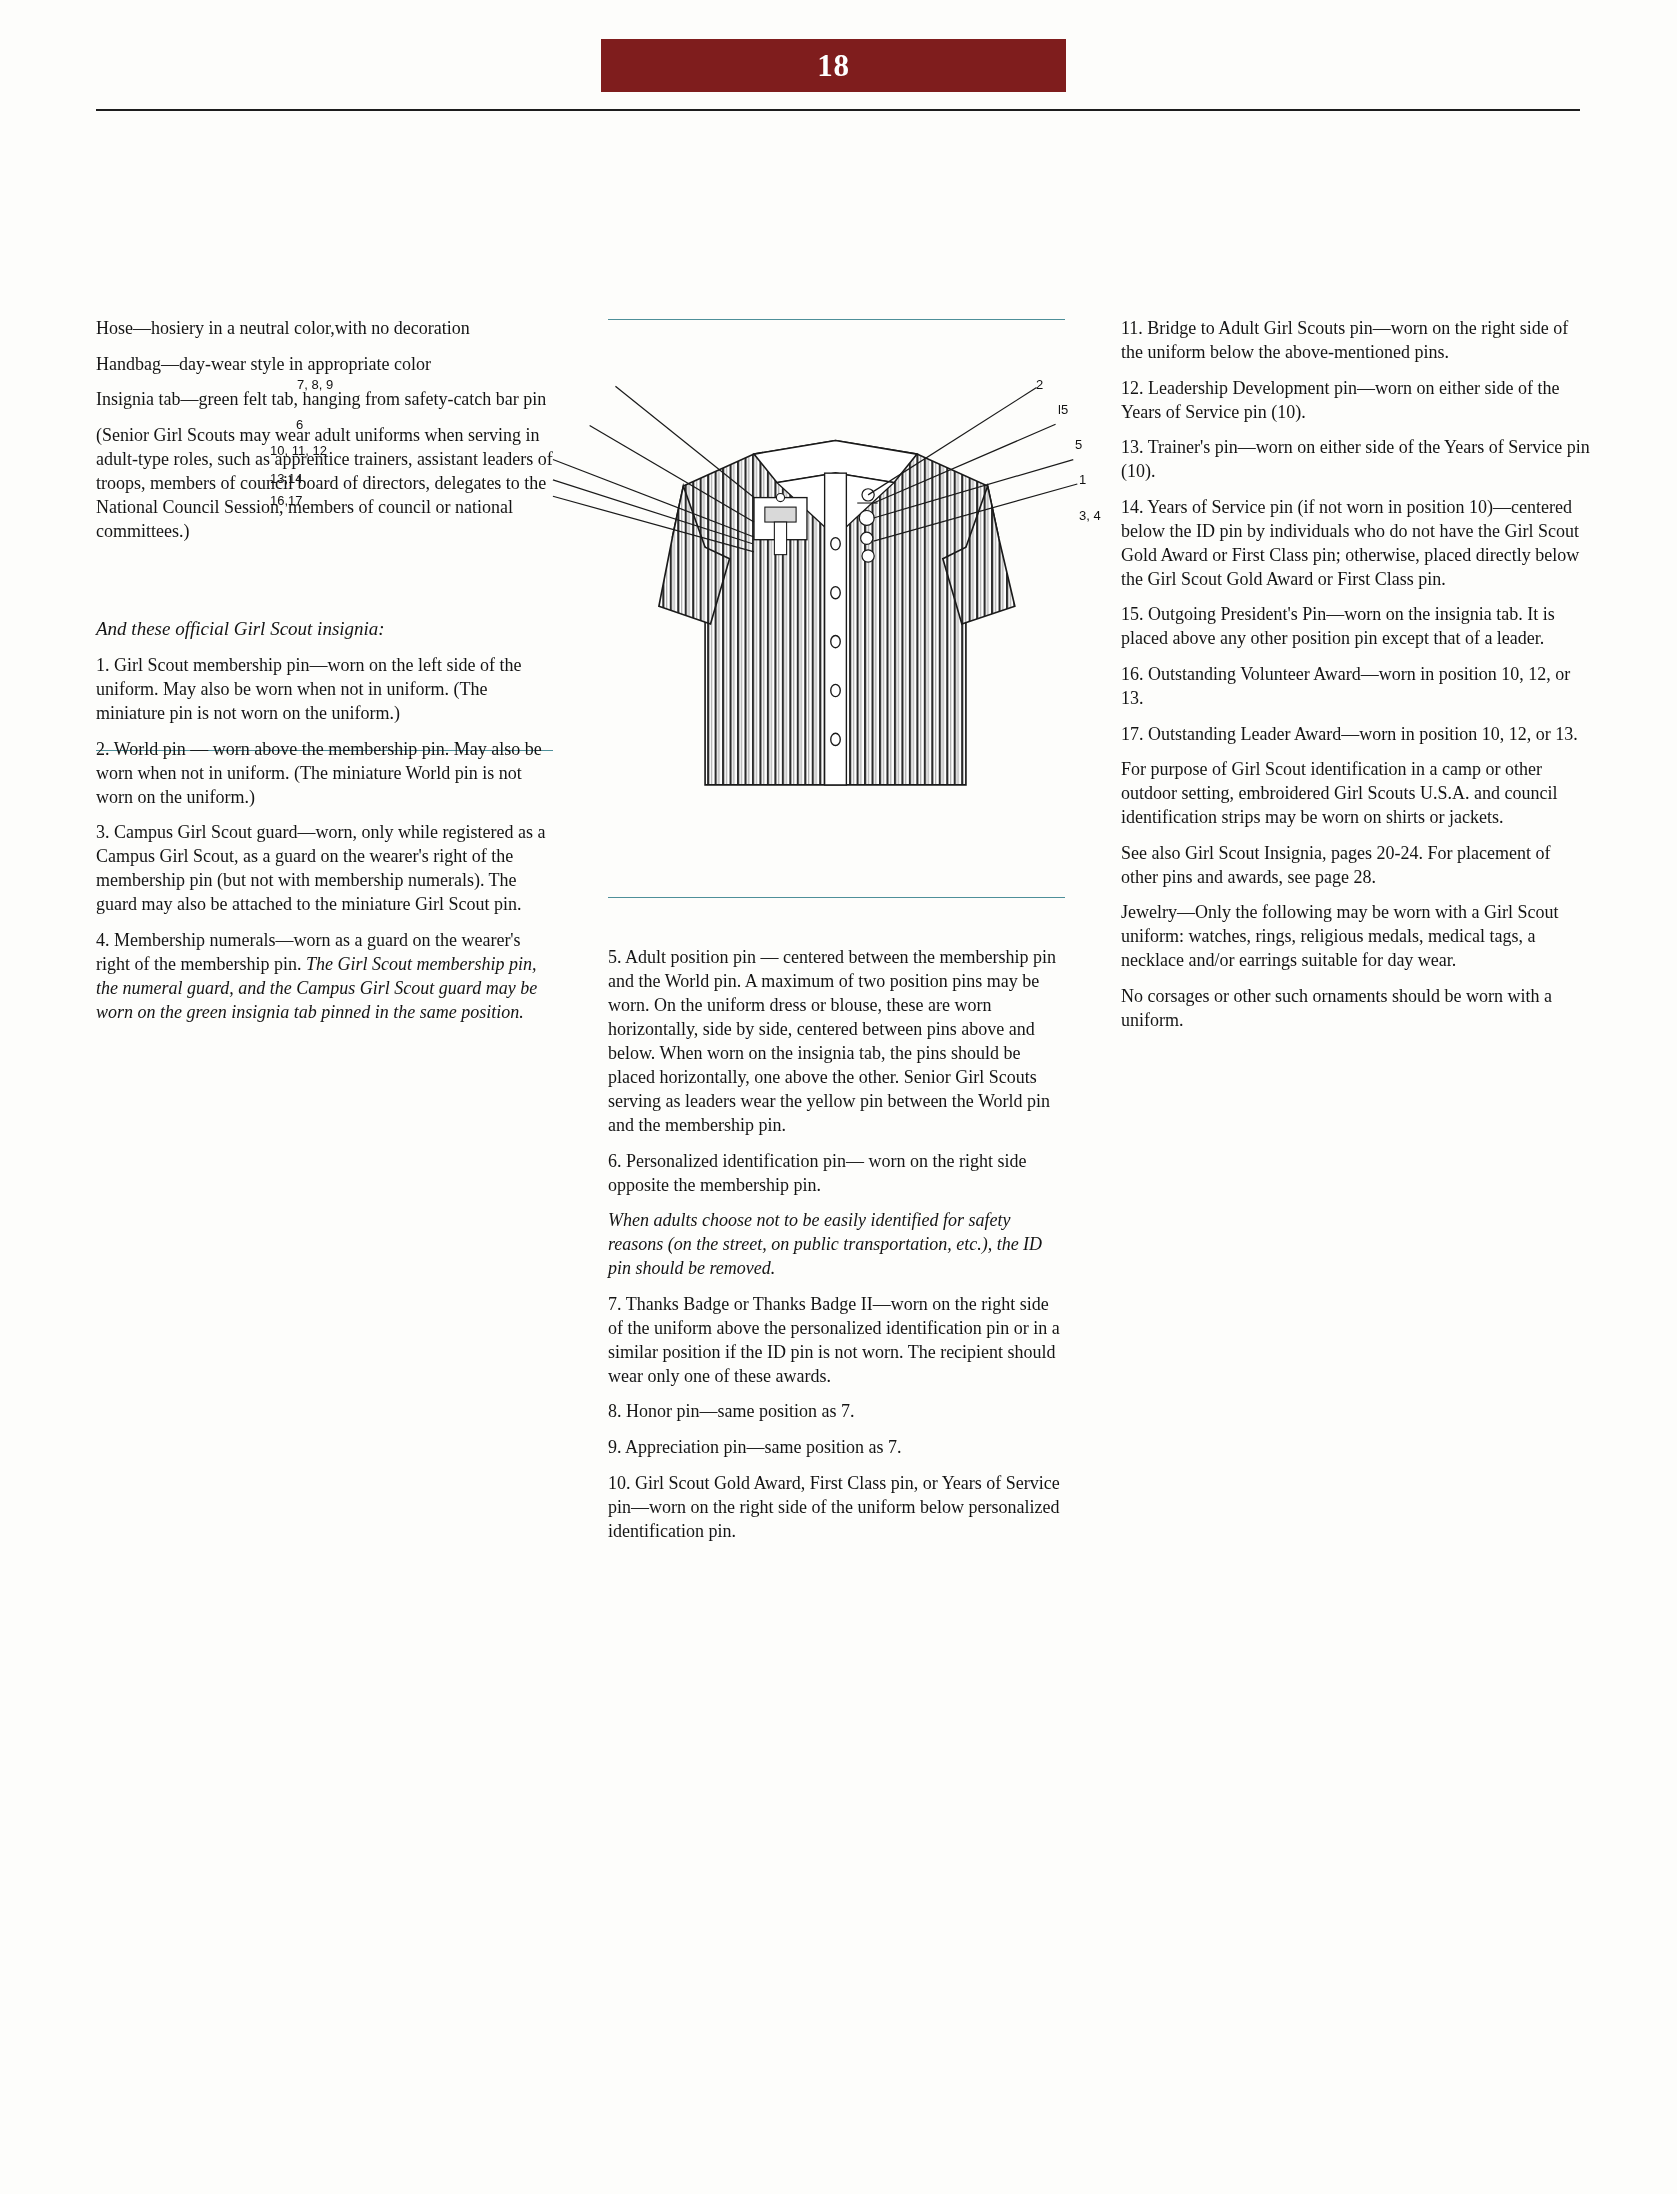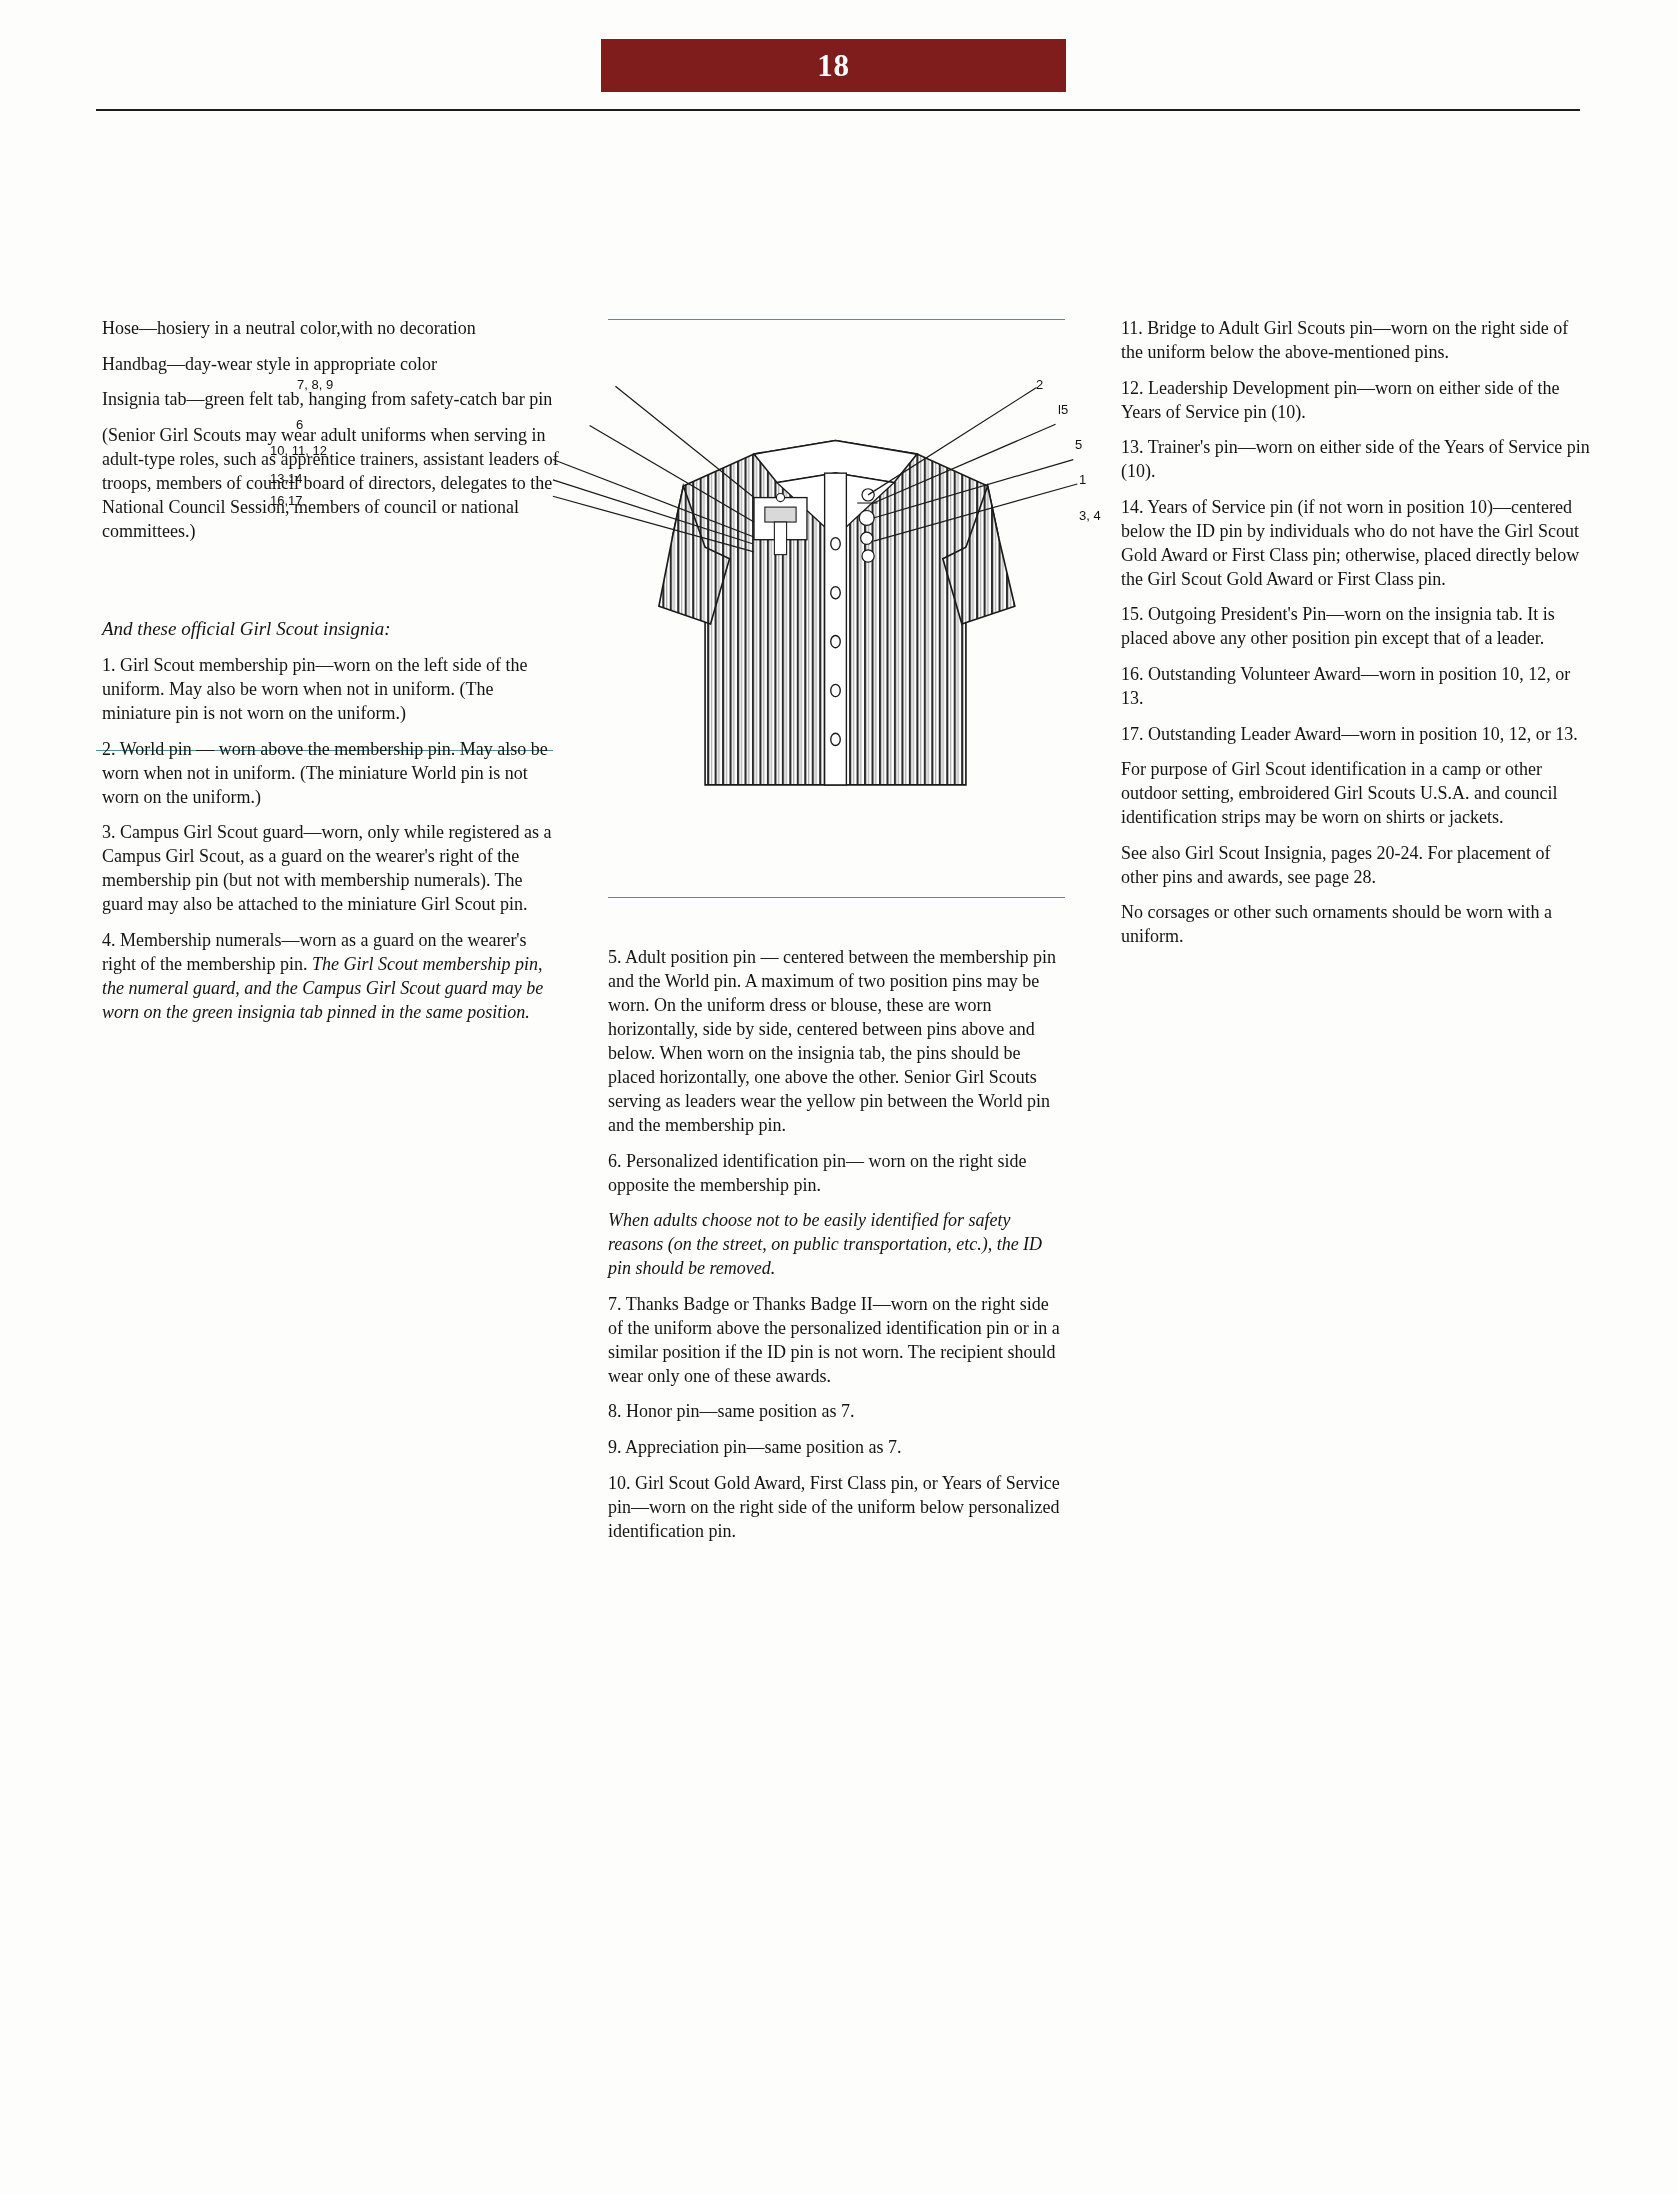--- a/index.html
+++ b/index.html
@@ -53,21 +53,21 @@
   .col {
     position: absolute;
     font-size: 18px;
     line-height: 24px;
     text-align: left;
   }
   .col p {
     margin: 0 0 11.6px 0;
   }
   .col-left {
-    left: 102px;
+    left: 96px;
     top: 316px;
     width: 462px;
   }
   .col-mid-top {
     left: 608px;
     top: 945px;
     width: 457px;
   }
   .col-right {
     left: 1121px;
@@ -227,17 +227,18 @@
   <div class="col col-right">
     <p>11. Bridge to Adult Girl Scouts pin—worn on the right side of the uniform below the above-mentioned pins.</p>
     <p>12. Leadership Development pin—worn on either side of the Years of Service pin (10).</p>
     <p>13. Trainer's pin—worn on either side of the Years of Service pin (10).</p>
     <p>14. Years of Service pin (if not worn in position 10)—centered below the ID pin by individuals who do not have the Girl Scout Gold Award or First Class pin; otherwise, placed directly below the Girl Scout Gold Award or First Class pin.</p>
     <p>15. Outgoing President's Pin—worn on the insignia tab. It is placed above any other position pin except that of a leader.</p>
     <p>16. Outstanding Volunteer Award—worn in position 10, 12, or 13.</p>
     <p>17. Outstanding Leader Award—worn in position 10, 12, or 13.</p>
     <p>For purpose of Girl Scout identification in a camp or other outdoor setting, embroidered Girl Scouts U.S.A. and council identification strips may be worn on shirts or jackets.</p>
     <p>See also Girl Scout Insignia, pages 20-24. For placement of other pins and awards, see page 28.</p>
+    <p>Jewelry—Only the following may be worn with a Girl Scout uniform: watches, rings, religious medals, medical tags, a necklace and/or earrings suitable for day wear.</p>
     <p>No corsages or other such ornaments should be worn with a uniform.</p>
   </div>
 
 </div>
 
 
 </body></html>

